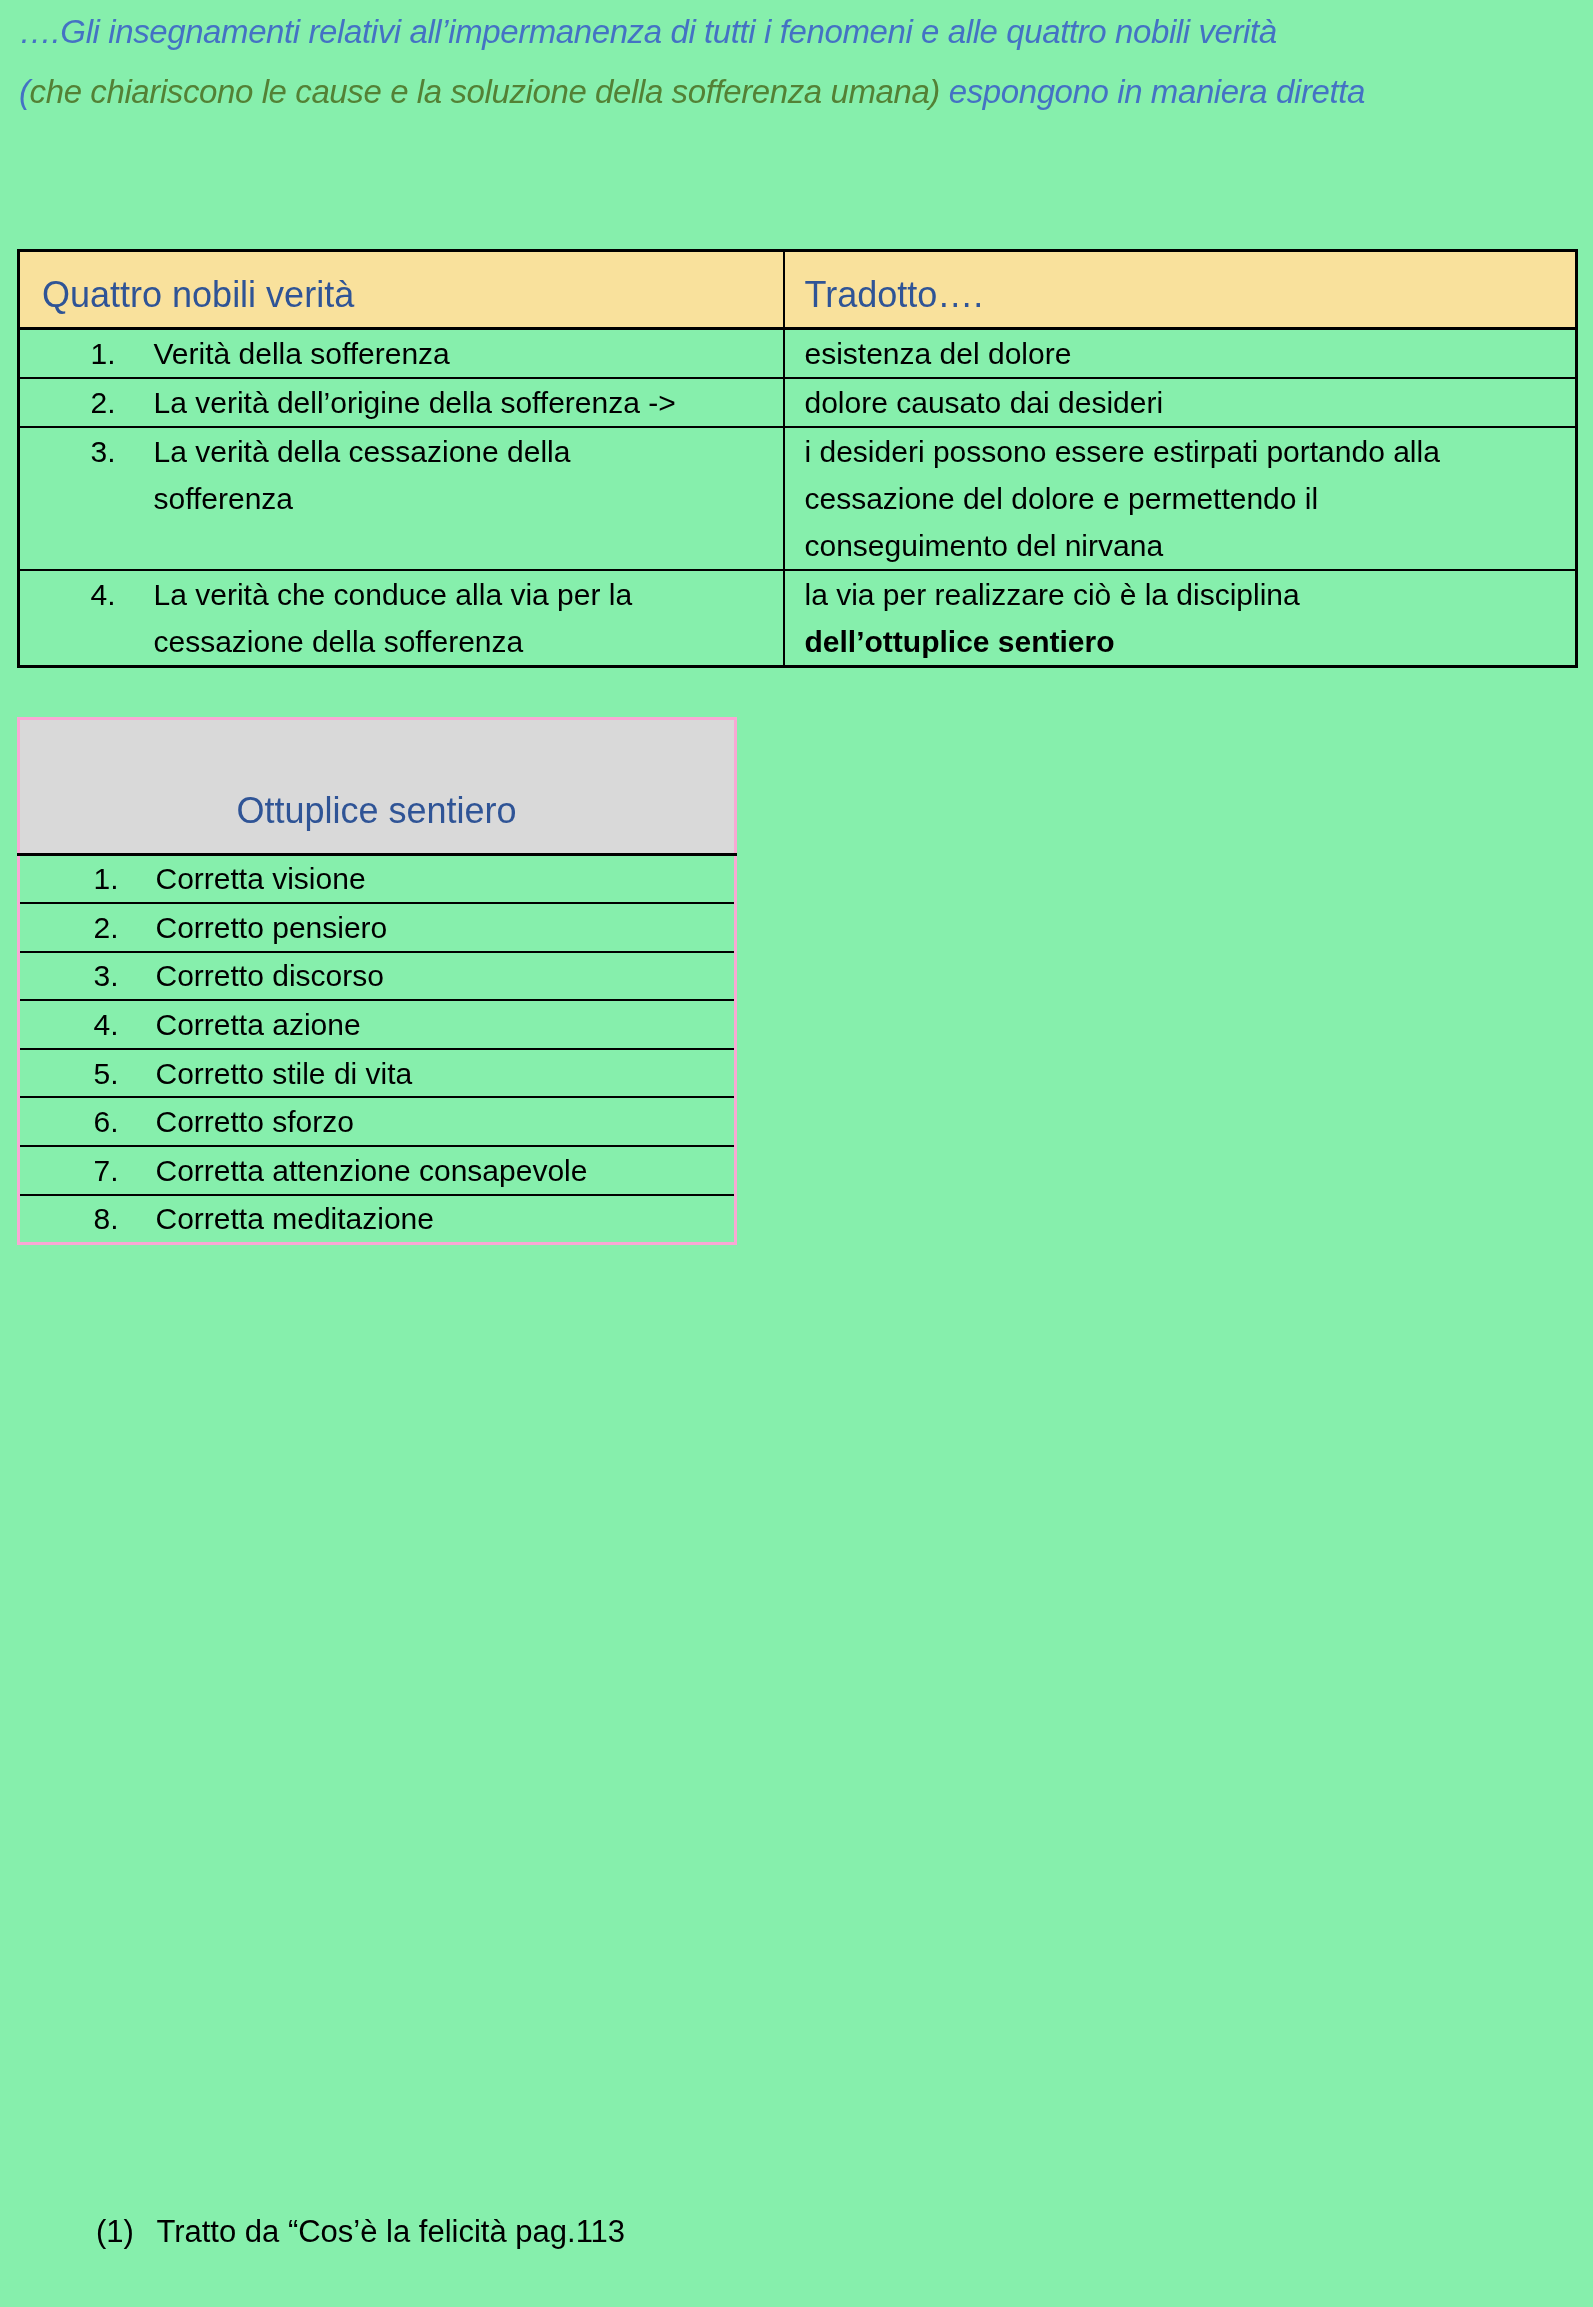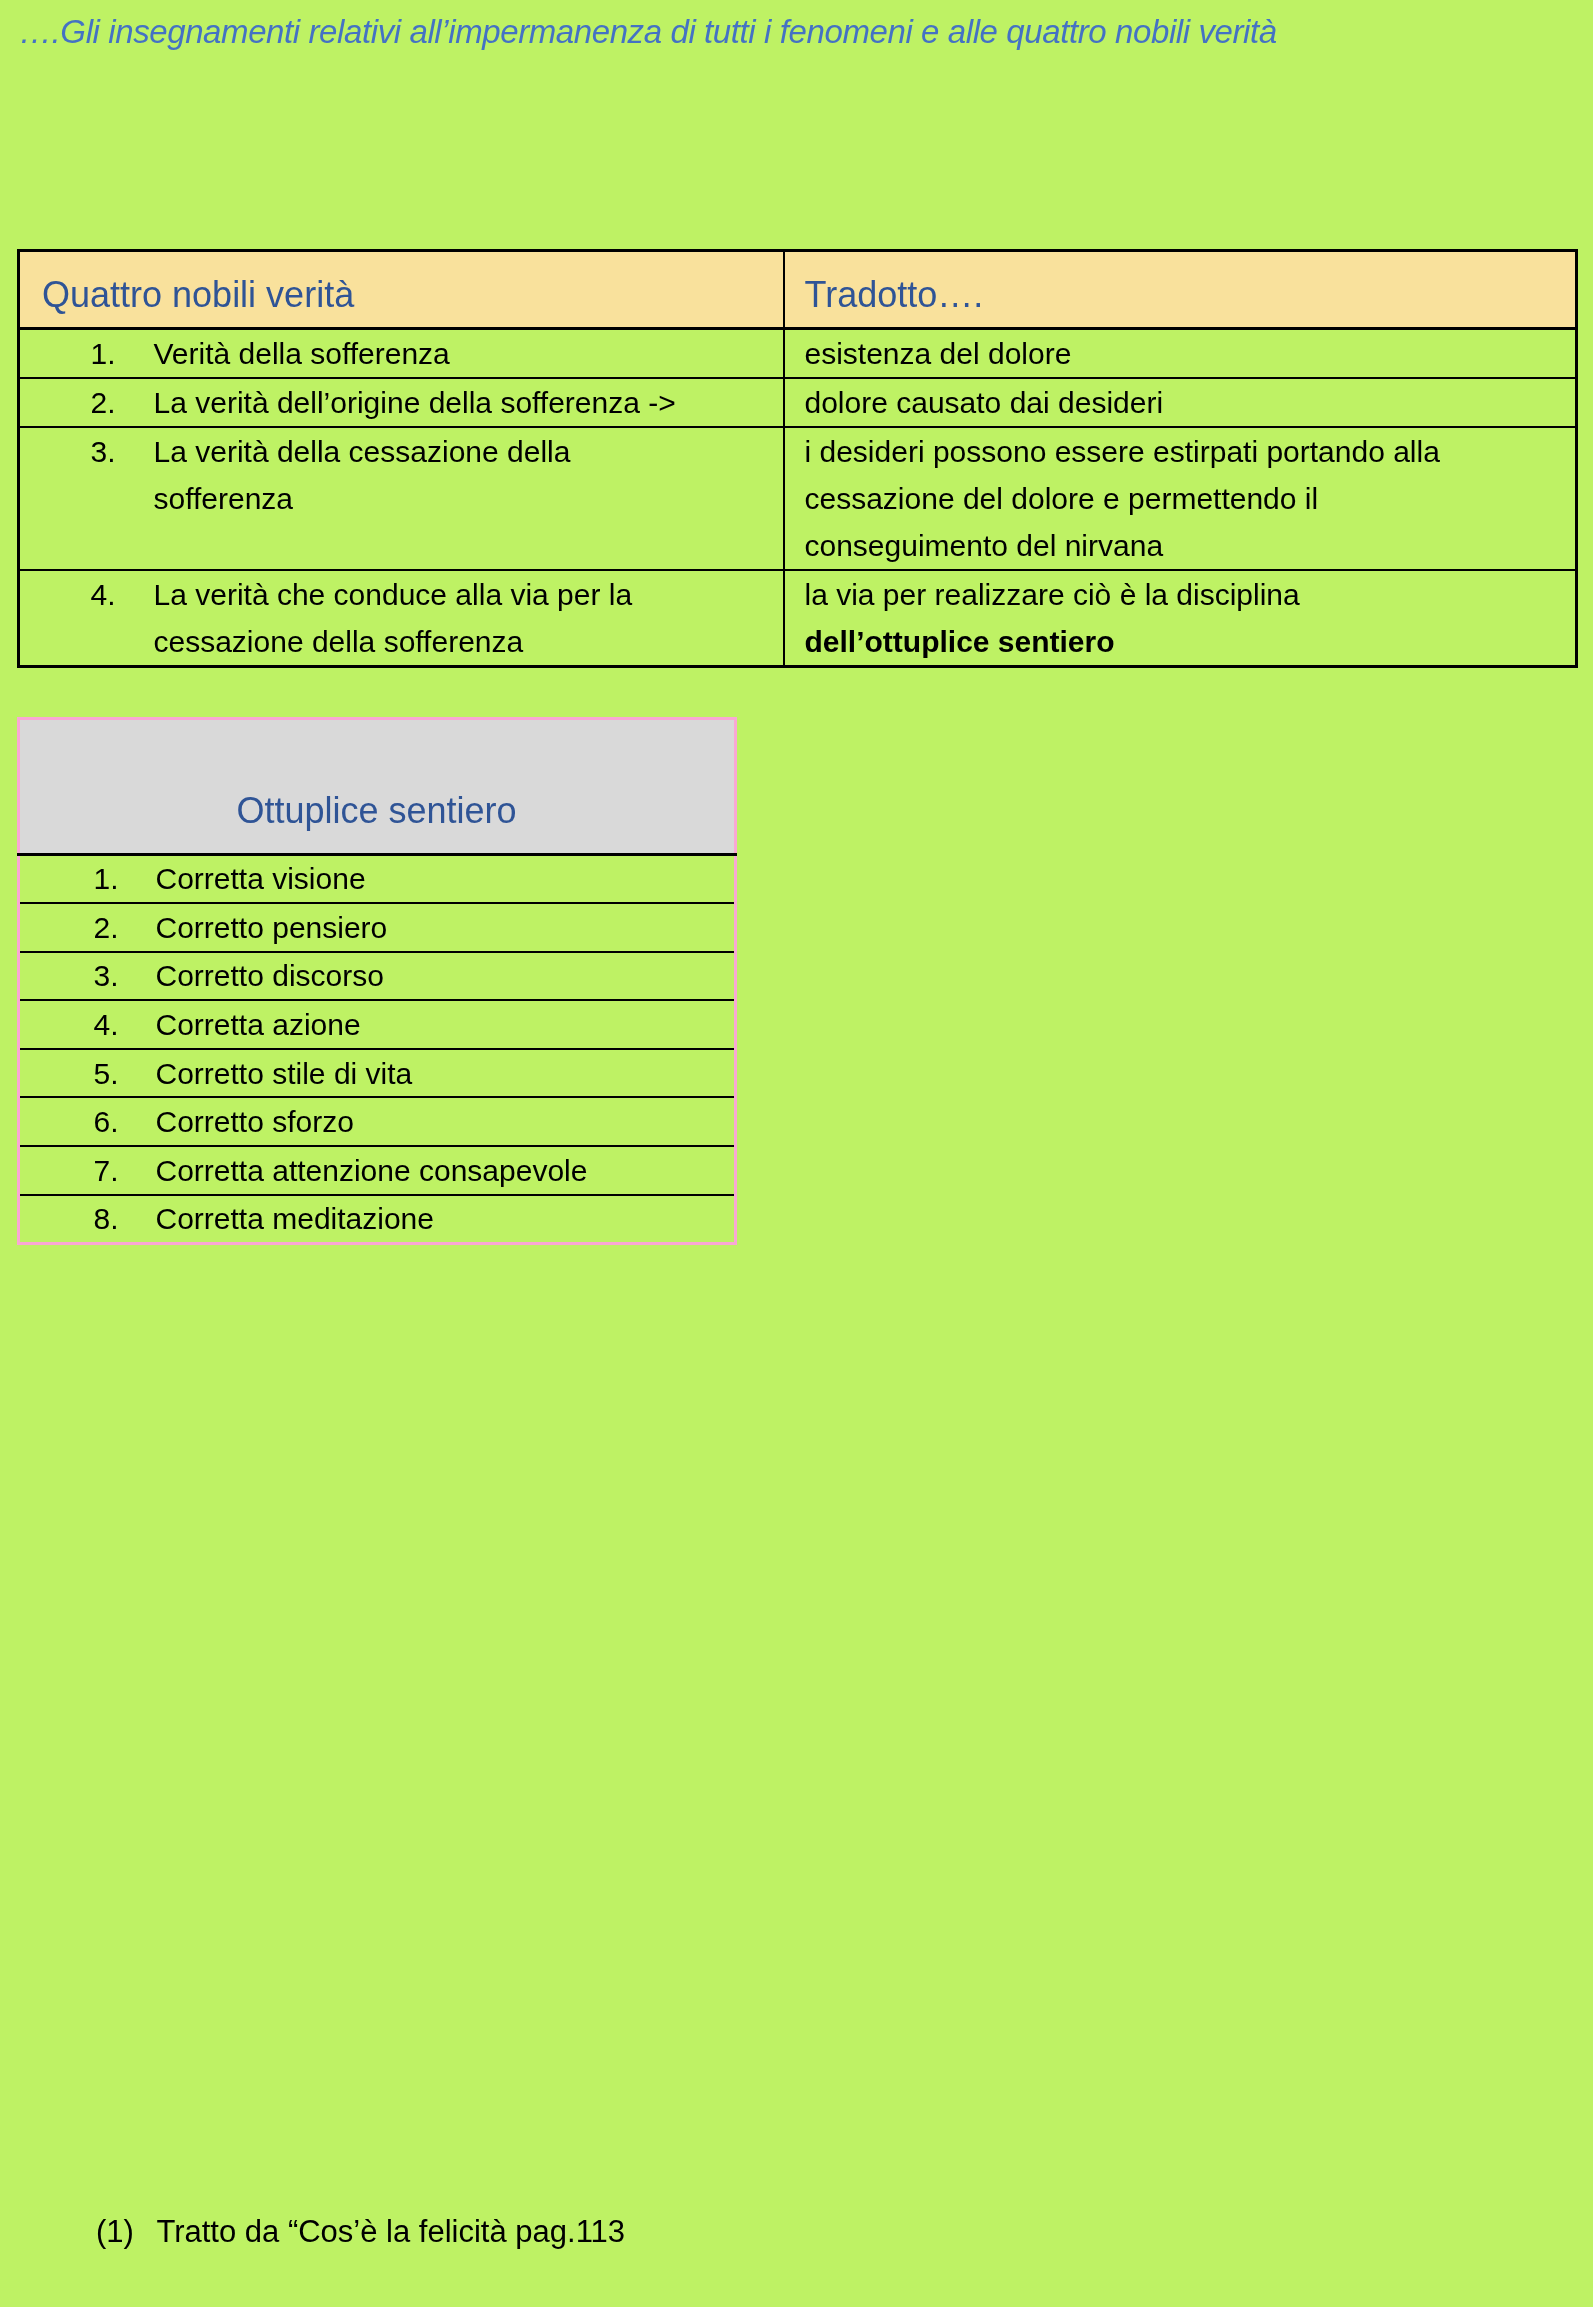--- a/index.html
+++ b/index.html
@@ -1,20 +1,20 @@
 <!DOCTYPE html>
 <html style="--intro-blue: #4472C4; --intro-green: #538135; --heading-blue: #2F5496; --gold: #F9E19C; --gray: #D9D9D9; --border: #000000;font-size:12px"><head>
 <meta charset="utf-8">
 <style>
   html,body{margin:0;padding:0;}
   body{
     width:1593px;height:2307px;position:relative;background:#ffffff;
     font-family:"Liberation Sans", sans-serif;color:#000;
   }
-  .page{position:absolute;inset:0;background:#bef264;overflow:hidden;}
+  .page{position:absolute;inset:0;background:#86efac;overflow:hidden;}
 
   
   .intro{
     position:absolute;left:19px;top:1.5px;width:1557px;margin:0;
     font-style:italic;font-size:33px;line-height:60px;letter-spacing:-0.4px;
   }
   .intro .line{display:block;white-space:nowrap;}
   .blue{color:var(--intro-blue,#4472C4);}
   .green{color:var(--intro-green,#538135);}
   .intro sup{font-size:20px;line-height:0;}
@@ -59,20 +59,21 @@
   }
   .footnote .fn-num{display:inline-block;margin-right:22.5px;}
 </style>
 </head>
 <body>
 
 <div class="page">
 
   <p class="intro">
     <span class="line"><span class="blue">….Gli insegnamenti relativi all’impermanenza di tutti i fenomeni e alle quattro nobili verità</span></span>
+    <span class="line"><span class="blue">(</span><span class="green">che chiariscono le cause e la soluzione della sofferenza umana)</span><span class="blue"> espongono in maniera diretta</span></span>
   </p>
 
   <table class="truths">
     <colgroup>
         <col style="width:766px">
         <col>
       </colgroup>
     <thead>
       <tr>
         <th class="h1">Quattro nobili verità</th>

